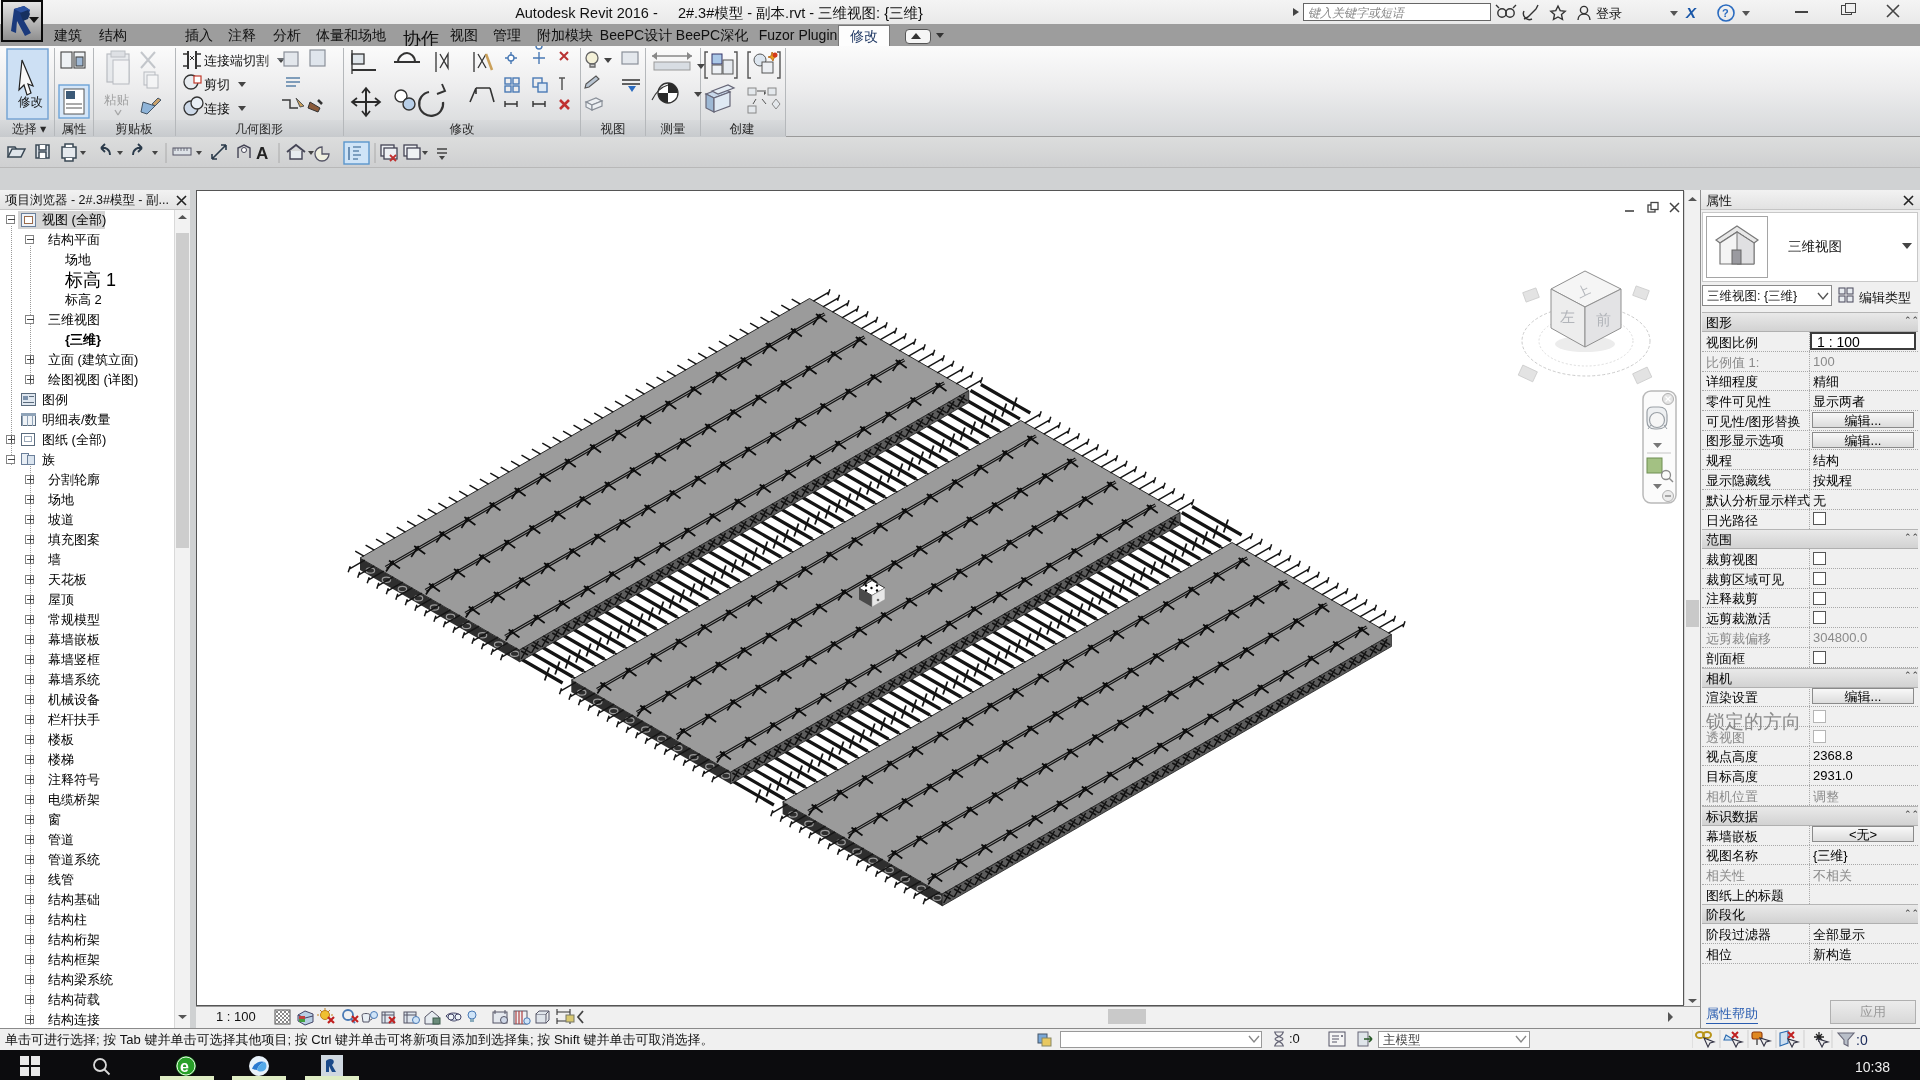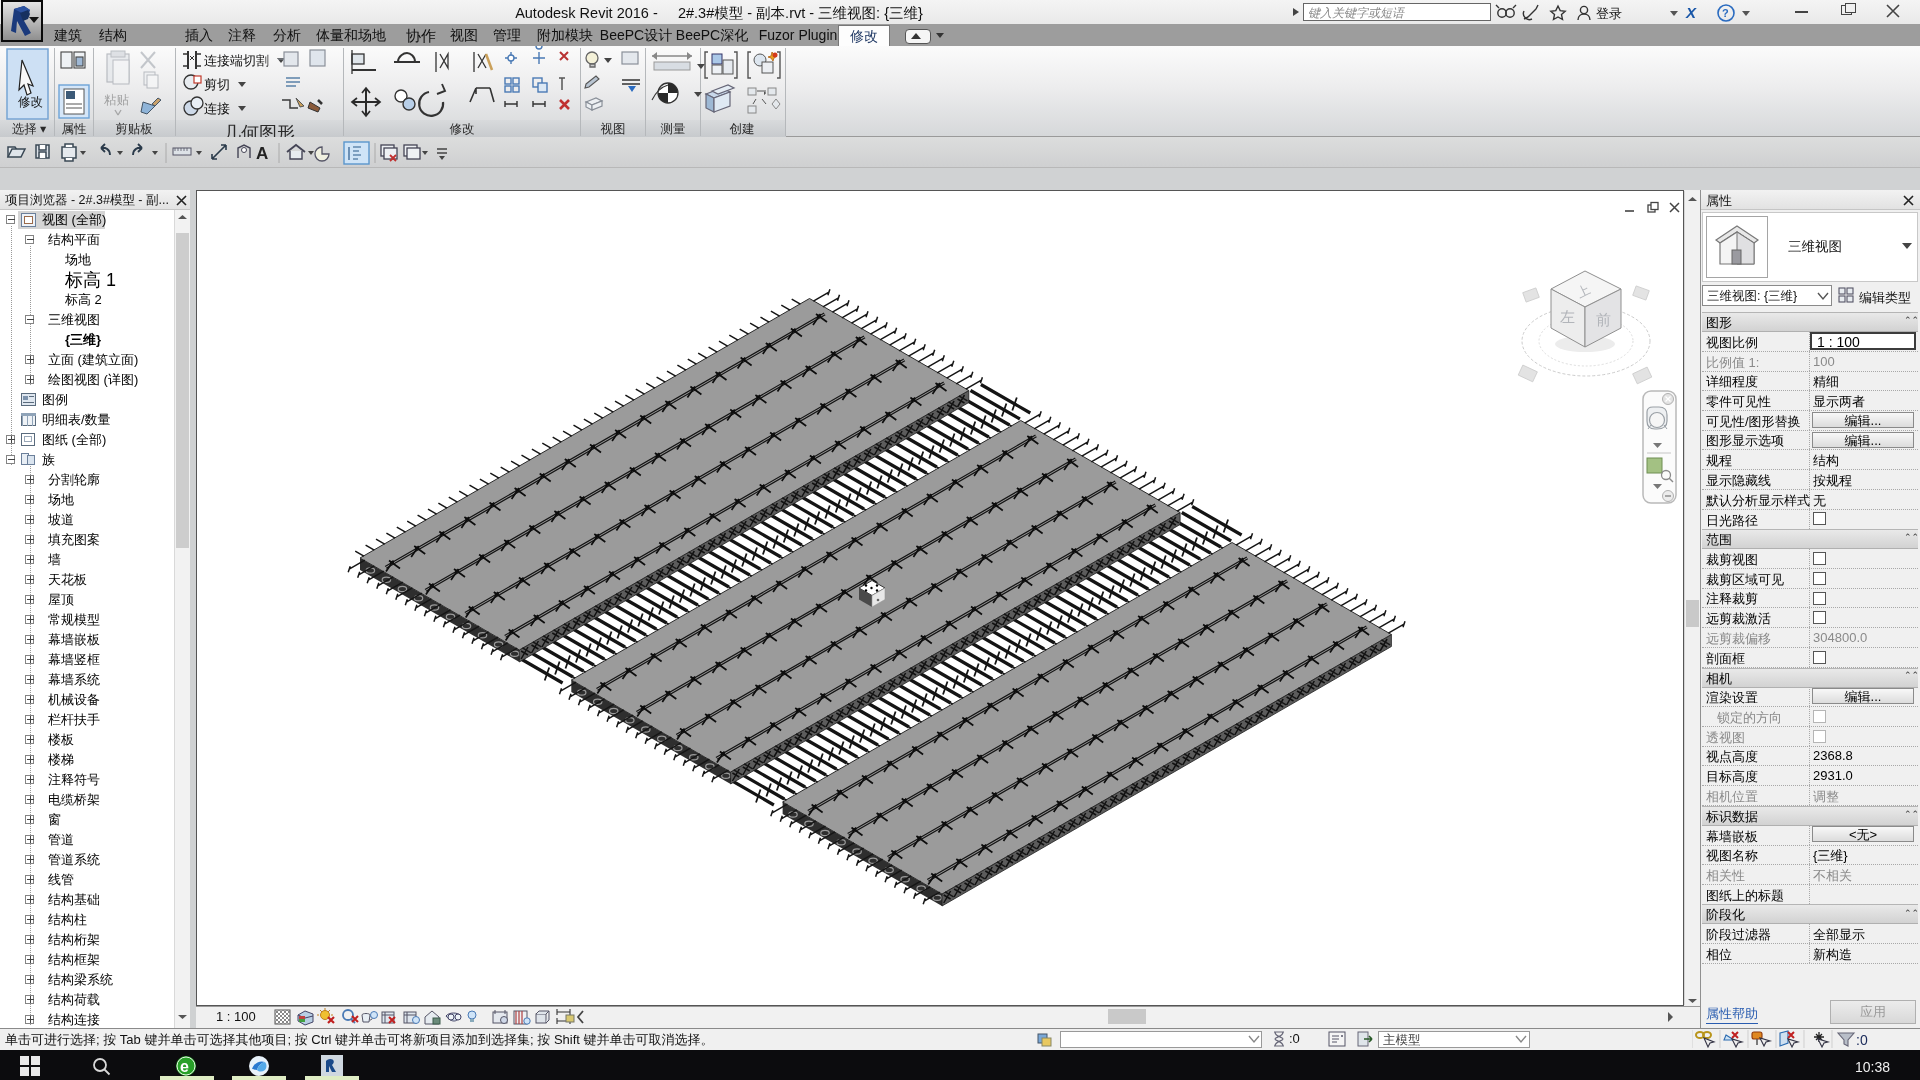--- a/index.html
+++ b/index.html
@@ -38,21 +38,21 @@
   </svg>
 
 <div class="abs" style="left:0;top:24px;width:1920px;height:22px;background:#9d9d9d;"></div>
 <div style="position:absolute;left:68px;top:27px;transform:translateX(-50%);font-size:14px;color:#101010;white-space:nowrap;">建筑</div>
 <div style="position:absolute;left:113px;top:27px;transform:translateX(-50%);font-size:14px;color:#101010;white-space:nowrap;">结构</div>
 <div style="position:absolute;left:172px;top:27px;transform:translateX(-50%);font-size:14px;color:#15803d;white-space:nowrap;margin-top:46px;">系统</div>
 <div style="position:absolute;left:199px;top:27px;transform:translateX(-50%);font-size:14px;color:#101010;white-space:nowrap;">插入</div>
 <div style="position:absolute;left:242px;top:27px;transform:translateX(-50%);font-size:14px;color:#101010;white-space:nowrap;">注释</div>
 <div style="position:absolute;left:287px;top:27px;transform:translateX(-50%);font-size:14px;color:#101010;white-space:nowrap;">分析</div>
 <div style="position:absolute;left:351px;top:27px;transform:translateX(-50%);font-size:14px;color:#101010;white-space:nowrap;">体量和场地</div>
-<div style="position:absolute;left:421px;top:27px;transform:translateX(-50%);font-size:15px;color:#101010;white-space:nowrap;">协作</div>
+<div style="position:absolute;left:421px;top:27px;transform:translateX(-50%);font-size:18px;color:#101010;white-space:nowrap;">协作</div>
 <div style="position:absolute;left:464px;top:27px;transform:translateX(-50%);font-size:14px;color:#101010;white-space:nowrap;">视图</div>
 <div style="position:absolute;left:507px;top:27px;transform:translateX(-50%);font-size:14px;color:#101010;white-space:nowrap;">管理</div>
 <div style="position:absolute;left:565px;top:27px;transform:translateX(-50%);font-size:14px;color:#101010;white-space:nowrap;">附加模块</div>
 <div style="position:absolute;left:636px;top:27px;transform:translateX(-50%);font-size:14px;color:#101010;white-space:nowrap;">BeePC设计</div>
 <div style="position:absolute;left:712px;top:27px;transform:translateX(-50%);font-size:14px;color:#101010;white-space:nowrap;">BeePC深化</div>
 <div style="position:absolute;left:798px;top:27px;transform:translateX(-50%);font-size:14px;color:#101010;white-space:nowrap;">Fuzor Plugin</div>
 <div style="position:absolute;left:838px;top:25px;width:52px;height:21px;background:#fdfdfd;border:1px solid #777;border-bottom:none;text-align:center;font-size:14px;color:#1f3864;line-height:20px;">修改</div>
 <div style="position:absolute;left:905px;top:29px;width:26px;height:15px;background:#f5f5f5;border:1px solid #555;border-radius:4px;"></div>
 <div style="position:absolute;left:911px;top:33px;width:0;height:0;border-left:5px solid transparent;border-right:5px solid transparent;border-bottom:6px solid #333;"></div>
 <div style="position:absolute;left:936px;top:33px;width:0;height:0;border-left:4px solid transparent;border-right:4px solid transparent;border-top:5px solid #333;"></div>
@@ -63,21 +63,21 @@
 <div style="position:absolute;left:93px;top:48px;width:1px;height:88px;background:#b5b8bb;"></div>
 <div style="position:absolute;left:175px;top:48px;width:1px;height:88px;background:#b5b8bb;"></div>
 <div style="position:absolute;left:343px;top:48px;width:1px;height:88px;background:#b5b8bb;"></div>
 <div style="position:absolute;left:580px;top:48px;width:1px;height:88px;background:#b5b8bb;"></div>
 <div style="position:absolute;left:645px;top:48px;width:1px;height:88px;background:#b5b8bb;"></div>
 <div style="position:absolute;left:700px;top:48px;width:1px;height:88px;background:#b5b8bb;"></div>
 <div style="position:absolute;left:785px;top:48px;width:1px;height:88px;background:#b5b8bb;"></div>
 <div style="position:absolute;left:29px;top:121px;transform:translateX(-50%);font-size:12.5px;color:#2a2a2a;white-space:nowrap;">选择 ▾</div>
 <div style="position:absolute;left:74px;top:121px;transform:translateX(-50%);font-size:12.5px;color:#2a2a2a;white-space:nowrap;">属性</div>
 <div style="position:absolute;left:134px;top:121px;transform:translateX(-50%);font-size:12.5px;color:#2a2a2a;white-space:nowrap;">剪贴板</div>
-<div style="position:absolute;left:259px;top:121px;transform:translateX(-50%);font-size:18px;color:#2a2a2a;white-space:nowrap;font-family:Liberation Serif, serif;">几何图形</div>
+<div style="position:absolute;left:259px;top:121px;transform:translateX(-50%);font-size:12px;color:#2a2a2a;white-space:nowrap;font-family:Liberation Serif, serif;">几何图形</div>
 <div style="position:absolute;left:462px;top:121px;transform:translateX(-50%);font-size:12.5px;color:#2a2a2a;white-space:nowrap;">修改</div>
 <div style="position:absolute;left:613px;top:121px;transform:translateX(-50%);font-size:12.5px;color:#2a2a2a;white-space:nowrap;">视图</div>
 <div style="position:absolute;left:673px;top:121px;transform:translateX(-50%);font-size:12.5px;color:#2a2a2a;white-space:nowrap;">测量</div>
 <div style="position:absolute;left:742px;top:121px;transform:translateX(-50%);font-size:12.5px;color:#2a2a2a;white-space:nowrap;">创建</div>
 <svg class="abs" style="left:0;top:46px;" width="800" height="92" viewBox="0 0 800 92">
 
  <rect x="7" y="3" width="41" height="70" fill="#cde0f4" stroke="#77a5d4" stroke-width="1.5"></rect>
  <path d="M22 14l11 26 -5-2 3 9-4 2-3-10-5 5z" fill="#f8f8f8" stroke="#222" stroke-width="1.2"></path>
  <text x="18" y="60" font-size="12.5" fill="#111">修改</text>
 
@@ -746,21 +746,21 @@
 <div style="position:absolute;left:1813px;top:651px;width:13px;height:13px;border:1px solid #555;background:#fff;"></div>
 <div style="position:absolute;left:1702px;top:668px;width:216px;height:20px;background:linear-gradient(#e9e9e9,#d2d2d2);border-top:1px solid #b5b5b5;border-bottom:1px solid #b0b0b0;"></div>
 <div style="position:absolute;left:1706px;top:670px;font-size:13px;">相机</div>
 <div style="position:absolute;left:1904px;top:670px;font-size:9px;color:#333;">⌃⌃</div>
 <div style="position:absolute;left:1702px;top:687px;width:216px;height:20px;border-bottom:1px dotted #a8a8a8;"></div>
 <div style="position:absolute;left:1809px;top:687px;width:1px;height:20px;background-image:repeating-linear-gradient(#a8a8a8 0 1px,transparent 1px 2px);"></div>
 <div style="position:absolute;left:1706px;top:689px;font-size:13px;color:#000;white-space:nowrap;max-width:104px;overflow:hidden;">渲染设置</div>
 <div style="position:absolute;left:1812px;top:688px;width:102px;height:16px;background:linear-gradient(#f8f8f8,#dcdcdc);border:1px solid #8a8a8a;font-size:13px;text-align:center;line-height:16px;">编辑...</div>
 <div style="position:absolute;left:1702px;top:707px;width:216px;height:20px;border-bottom:1px dotted #a8a8a8;"></div>
 <div style="position:absolute;left:1809px;top:707px;width:1px;height:20px;background-image:repeating-linear-gradient(#a8a8a8 0 1px,transparent 1px 2px);"></div>
-<div style="position:absolute;left:1706px;top:709px;font-size:13px;color:#8a8a8a;white-space:nowrap;max-width:104px;overflow:hidden;margin-left:11px;">锁定的方向</div>
+<div style="position:absolute;left:1706px;top:709px;font-size:19px;color:#8a8a8a;white-space:nowrap;max-width:104px;overflow:hidden;">锁定的方向</div>
 <div style="position:absolute;left:1813px;top:710px;width:13px;height:13px;border:1px solid #b5b5b5;background:#fff;"></div>
 <div style="position:absolute;left:1702px;top:727px;width:216px;height:20px;border-bottom:1px dotted #a8a8a8;"></div>
 <div style="position:absolute;left:1809px;top:727px;width:1px;height:20px;background-image:repeating-linear-gradient(#a8a8a8 0 1px,transparent 1px 2px);"></div>
 <div style="position:absolute;left:1706px;top:729px;font-size:13px;color:#8a8a8a;white-space:nowrap;max-width:104px;overflow:hidden;">透视图</div>
 <div style="position:absolute;left:1813px;top:730px;width:13px;height:13px;border:1px solid #b5b5b5;background:#fff;"></div>
 <div style="position:absolute;left:1702px;top:746px;width:216px;height:20px;border-bottom:1px dotted #a8a8a8;"></div>
 <div style="position:absolute;left:1809px;top:746px;width:1px;height:20px;background-image:repeating-linear-gradient(#a8a8a8 0 1px,transparent 1px 2px);"></div>
 <div style="position:absolute;left:1706px;top:748px;font-size:13px;color:#000;white-space:nowrap;max-width:104px;overflow:hidden;">视点高度</div>
 <div style="position:absolute;left:1813px;top:748px;font-size:13px;">2368.8</div>
 <div style="position:absolute;left:1702px;top:766px;width:216px;height:20px;border-bottom:1px dotted #a8a8a8;"></div>

